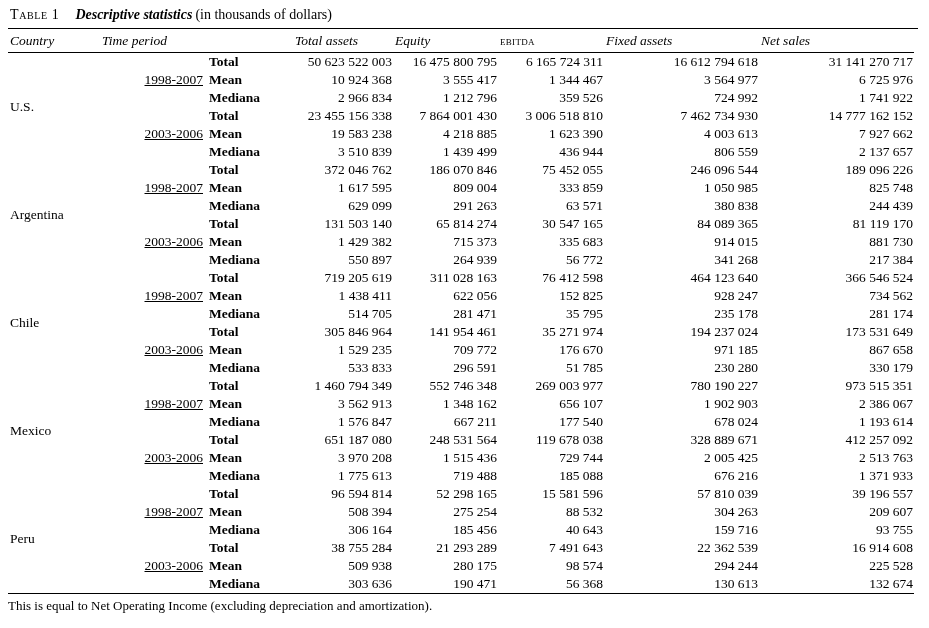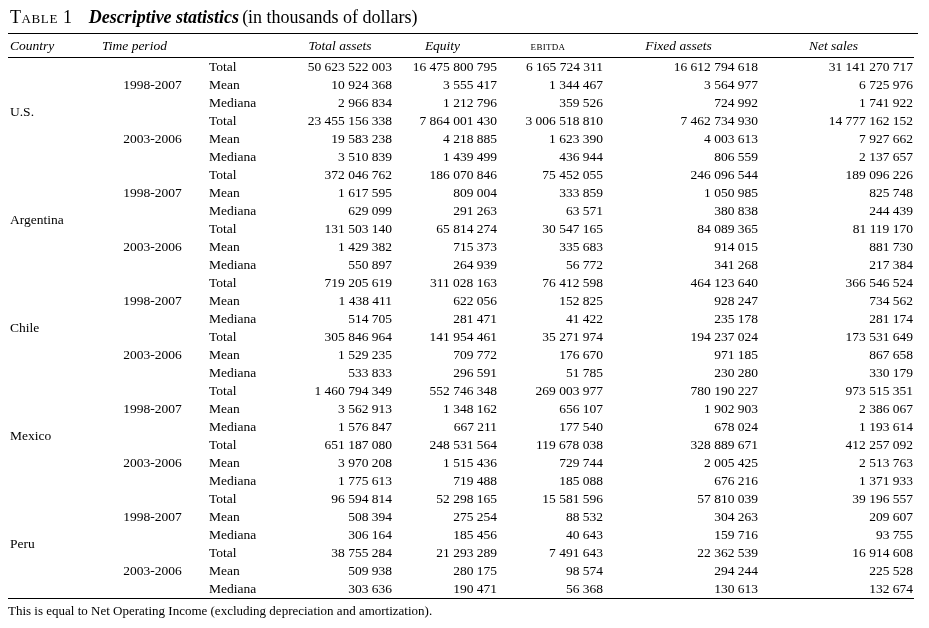--- a/index.html
+++ b/index.html
@@ -7,21 +7,21 @@
     width: 929px;
     height: 628px;
     background: #ffffff;
     color: #000000;
     font-family: "Liberation Serif", serif;
     overflow: hidden;
   }
   .page { padding: 4px 8px 0 8px; }
 
   .title-row {
-    font-size: 18px;
+    font-size: 14px;
     padding: 3px 2px 5px 2px;
     border-bottom: 1px solid #000;
     width: 906px;
   }
   .t-label { font-variant: small-caps; letter-spacing: 0.6px; }
   .t-main  { font-weight: bold; font-style: italic; margin-left: 16px; }
   .t-suffix{ margin-left: 3px; }
 
   table {
     border-collapse: collapse;
@@ -31,39 +31,39 @@
     border-bottom: 1px solid #000;
   }
   thead th {
     font-style: italic;
     font-weight: normal;
     padding: 4px 2px 3px 2px;
     border-bottom: 1px solid #000;
     white-space: nowrap;
   }
   .h-left { text-align: left; }
-  .h-num  { text-align: center; padding-right: 8px; margin-top: 22px; }
+  .h-num  { text-align: left; padding-right: 8px; margin-top: 22px; }
   .smallcaps {
     font-variant: small-caps;
     text-transform: lowercase;
     font-style: normal;
     letter-spacing: 0.3px;
     font-size: 13px;
   }
 
   tbody td {
     height: 18px;
     padding: 0 2px;
     white-space: nowrap;
     font-size: 13.5px;
     line-height: 18px;
   }
   .country-cell { vertical-align: middle; text-align: left; padding-left: 2px; }
-  .period-cell  { vertical-align: middle; text-align: center; padding-left: 2px; }
-  .stat-cell    { text-align: left; padding-left: 4px; }
+  .period-cell  { vertical-align: middle; text-align: right; padding-left: 2px; text-decoration: underline; }
+  .stat-cell    { text-align: left; padding-left: 4px; font-weight: bold; }
   .num-cell     { text-align: right; padding-right: 1px; }
 
   .note {
     width: 913px;
     font-size: 13px;
     line-height: 16px;
     padding-top: 4px;
   }
 </style>
 </head>
@@ -216,21 +216,21 @@
           <td class="num-cell">1 438 411</td>
           <td class="num-cell">622 056</td>
           <td class="num-cell">152 825</td>
           <td class="num-cell">928 247</td>
           <td class="num-cell">734 562</td>
         </tr>
         <tr>
           <td class="stat-cell">Mediana</td>
           <td class="num-cell">514 705</td>
           <td class="num-cell">281 471</td>
-          <td class="num-cell">41 422</td>
+          <td class="num-cell">35 795</td>
           <td class="num-cell">235 178</td>
           <td class="num-cell">281 174</td>
         </tr>
         <tr>
           <td class="period-cell" rowspan="3">2003-2006</td>
           <td class="stat-cell">Total</td>
           <td class="num-cell">305 846 964</td>
           <td class="num-cell">141 954 461</td>
           <td class="num-cell">35 271 974</td>
           <td class="num-cell">194 237 024</td>

